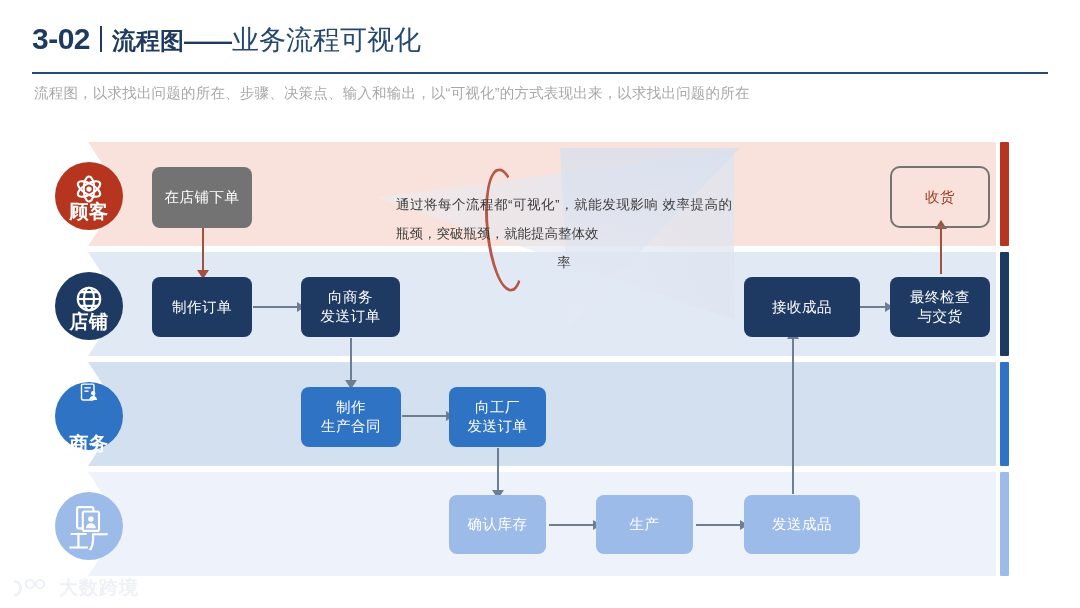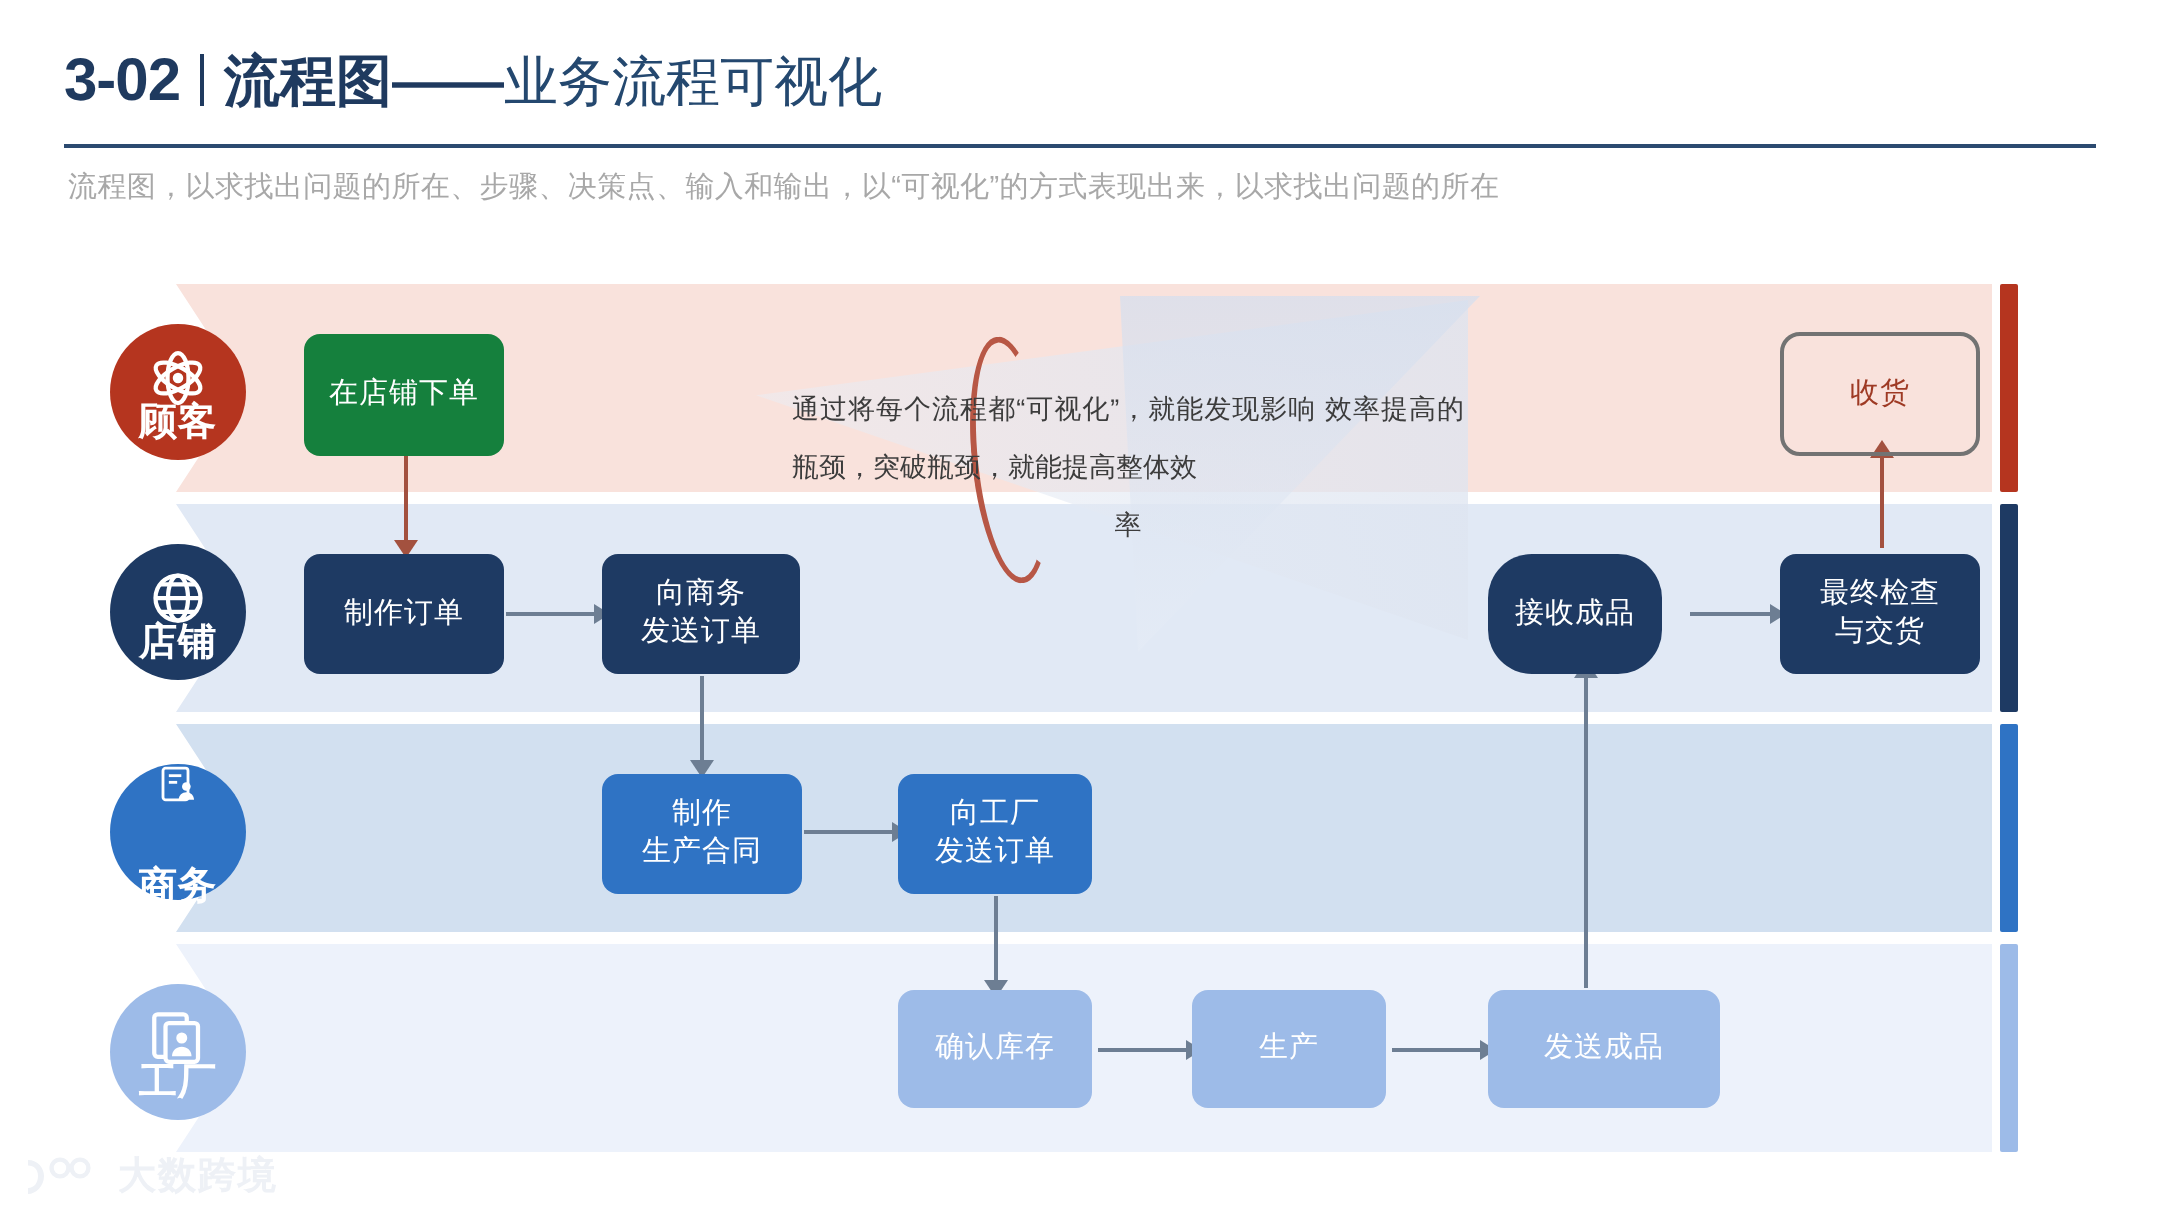--- a/index.html
+++ b/index.html
@@ -14,21 +14,21 @@
   
   .hdr { position:absolute; left:32px; top:22px; width:1016px; }
   .hdr-row { display:flex; align-items:baseline; white-space:nowrap; }
   .hdr-num {
     font-size:30px; font-weight:bold; color:#1F3A5F; letter-spacing:-0.5px;
   }
   .hdr-bar {
     display:inline-block; width:2px; height:26px; background:#1F3A5F;
     margin:0 10px; transform:translateY(3px);
   }
-  .hdr-main { font-size:28px; font-weight:bold; color:#1F3A5F; }
+  .hdr-main { font-size:24px; font-weight:bold; color:#1F3A5F; }
   .hdr-sub-t { font-size:27px; font-weight:normal; color:#24486f; }
   .rule {
     position:absolute; left:32px; top:72px; width:1016px; height:2px;
     background:#2b4a70;
   }
   .subtitle {
     position:absolute; left:34px; top:84px; width:1020px;
     font-size:14.5px; color:#a8a8a8; letter-spacing:0.2px; white-space:nowrap;
   }
 
@@ -84,21 +84,21 @@
     font-size:13.5px; line-height:29px; color:#3c3c3c; text-align:justify;
   }
   .callout .last { display:block; text-align:center; }
 
   
   .node {
     position:absolute; border-radius:8px; color:#fff;
     display:flex; align-items:center; justify-content:center; text-align:center;
     font-size:14.5px; line-height:19px; letter-spacing:0.5px;
   }
-  .n-red   { background:#15803d; }
+  .n-red   { background:#737373; }
   .n-navy  { background:#1e3a63; }
   .n-blue  { background:#2f73c4; }
   .n-lblue { background:#9dbbe8; }
   .n-out {
     background:transparent; border:2px solid #737373; color:#9e3a24;
     border-radius:10px;
   }
 
   
   .conn { position:absolute; }
@@ -253,21 +253,21 @@
 
   <div class="node n-out" style="left:890px; top:166px; width:100px; height:62px;">收货</div>
 
   <div class="node n-navy" style="left:152px; top:277px; width:100px; height:60px;">制作订单</div>
 
   <div class="node n-navy" style="left:301px; top:277px; width:99px; height:60px;">
     <span style="white-space:pre-line;">向商务
 发送订单</span>
   </div>
 
-  <div class="node n-navy" style="left:744px; top:277px; width:87px; height:60px;border-radius:22px;">接收成品</div>
+  <div class="node n-navy" style="left:744px; top:277px; width:116px; height:60px;">接收成品</div>
 
   <div class="node n-navy" style="left:890px; top:277px; width:100px; height:60px;">
     <span style="white-space:pre-line;">最终检查
 与交货</span>
   </div>
 
   <div class="node n-blue" style="left:301px; top:387px; width:100px; height:60px;">
     <span style="white-space:pre-line;">制作
 生产合同</span>
   </div>

